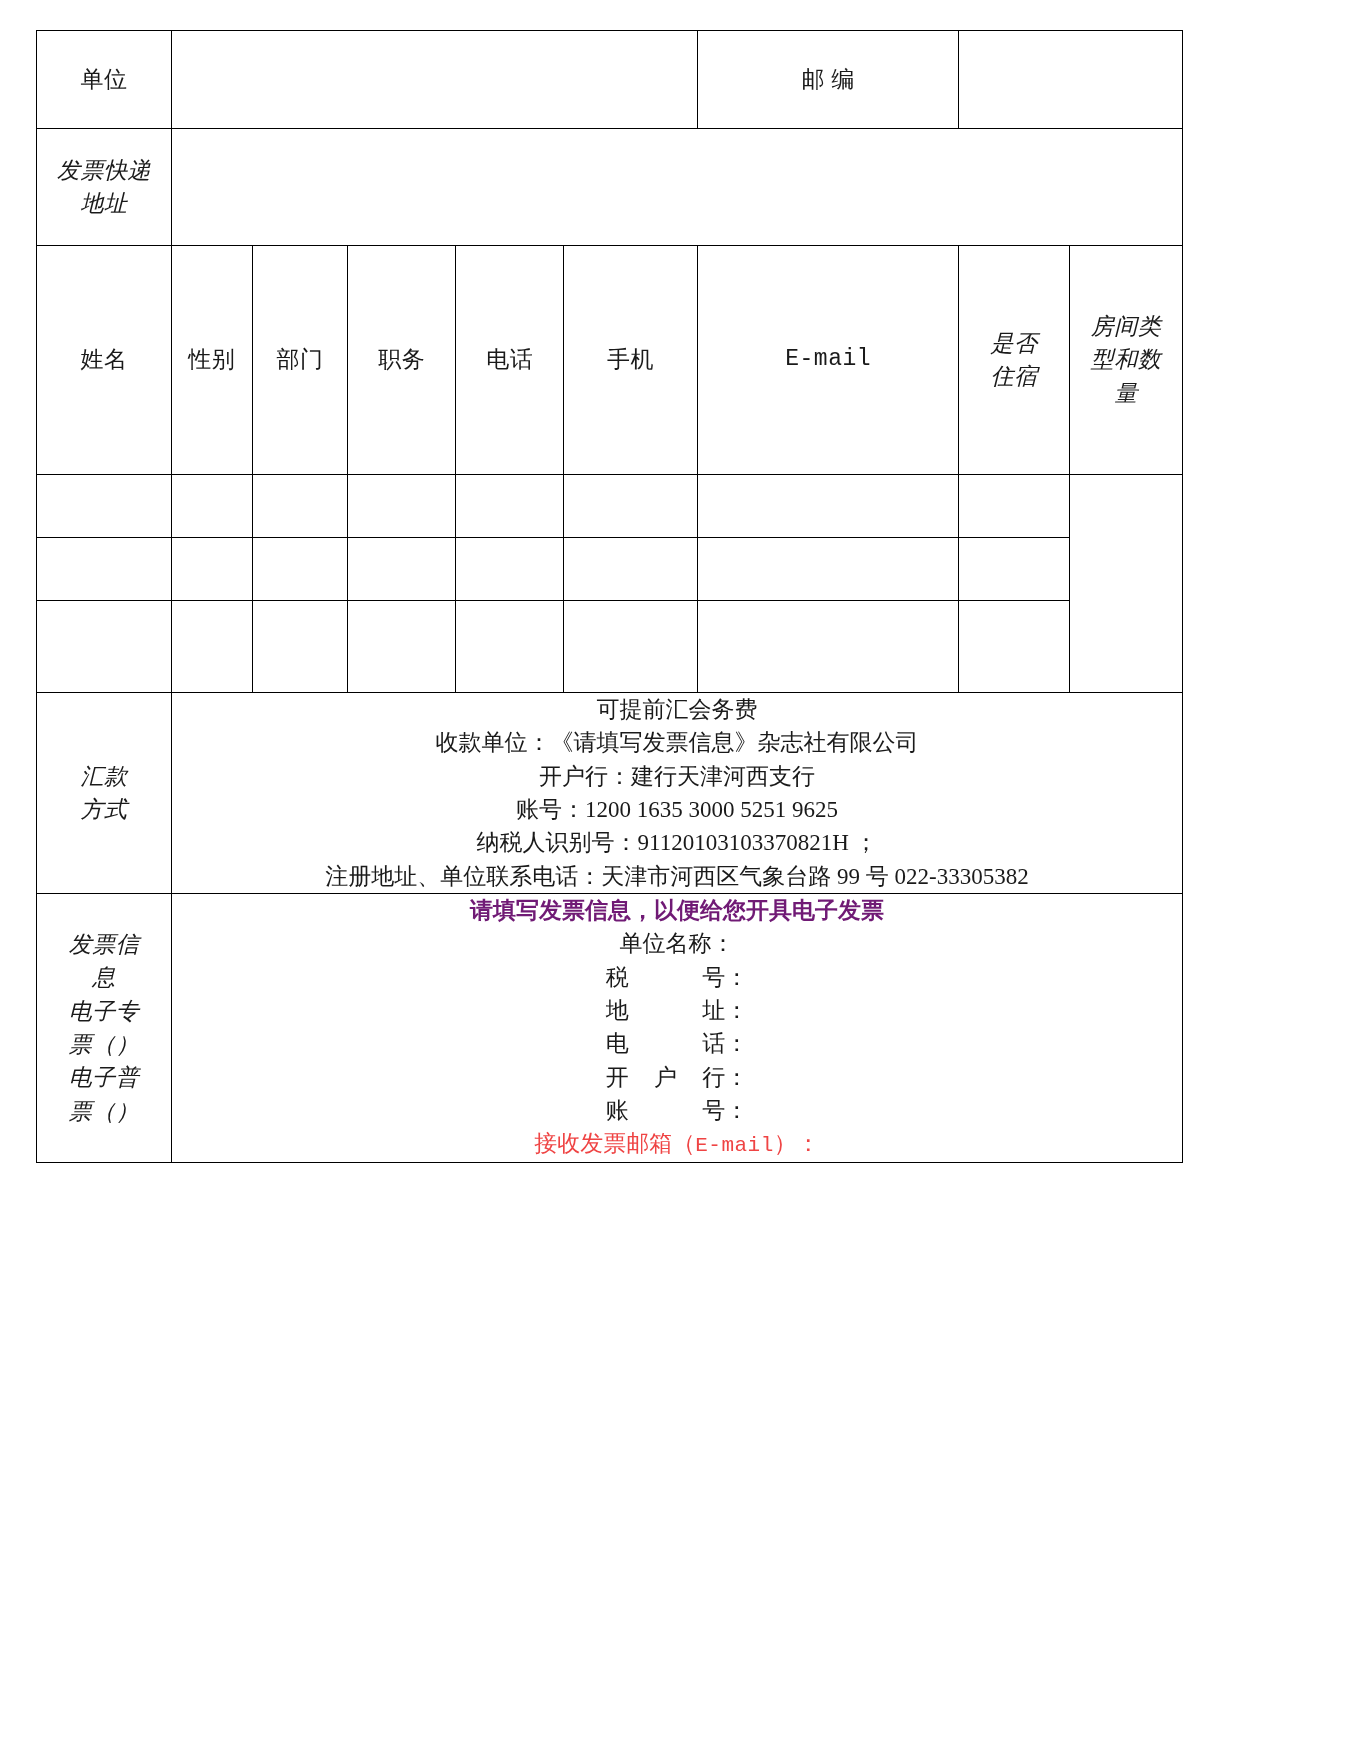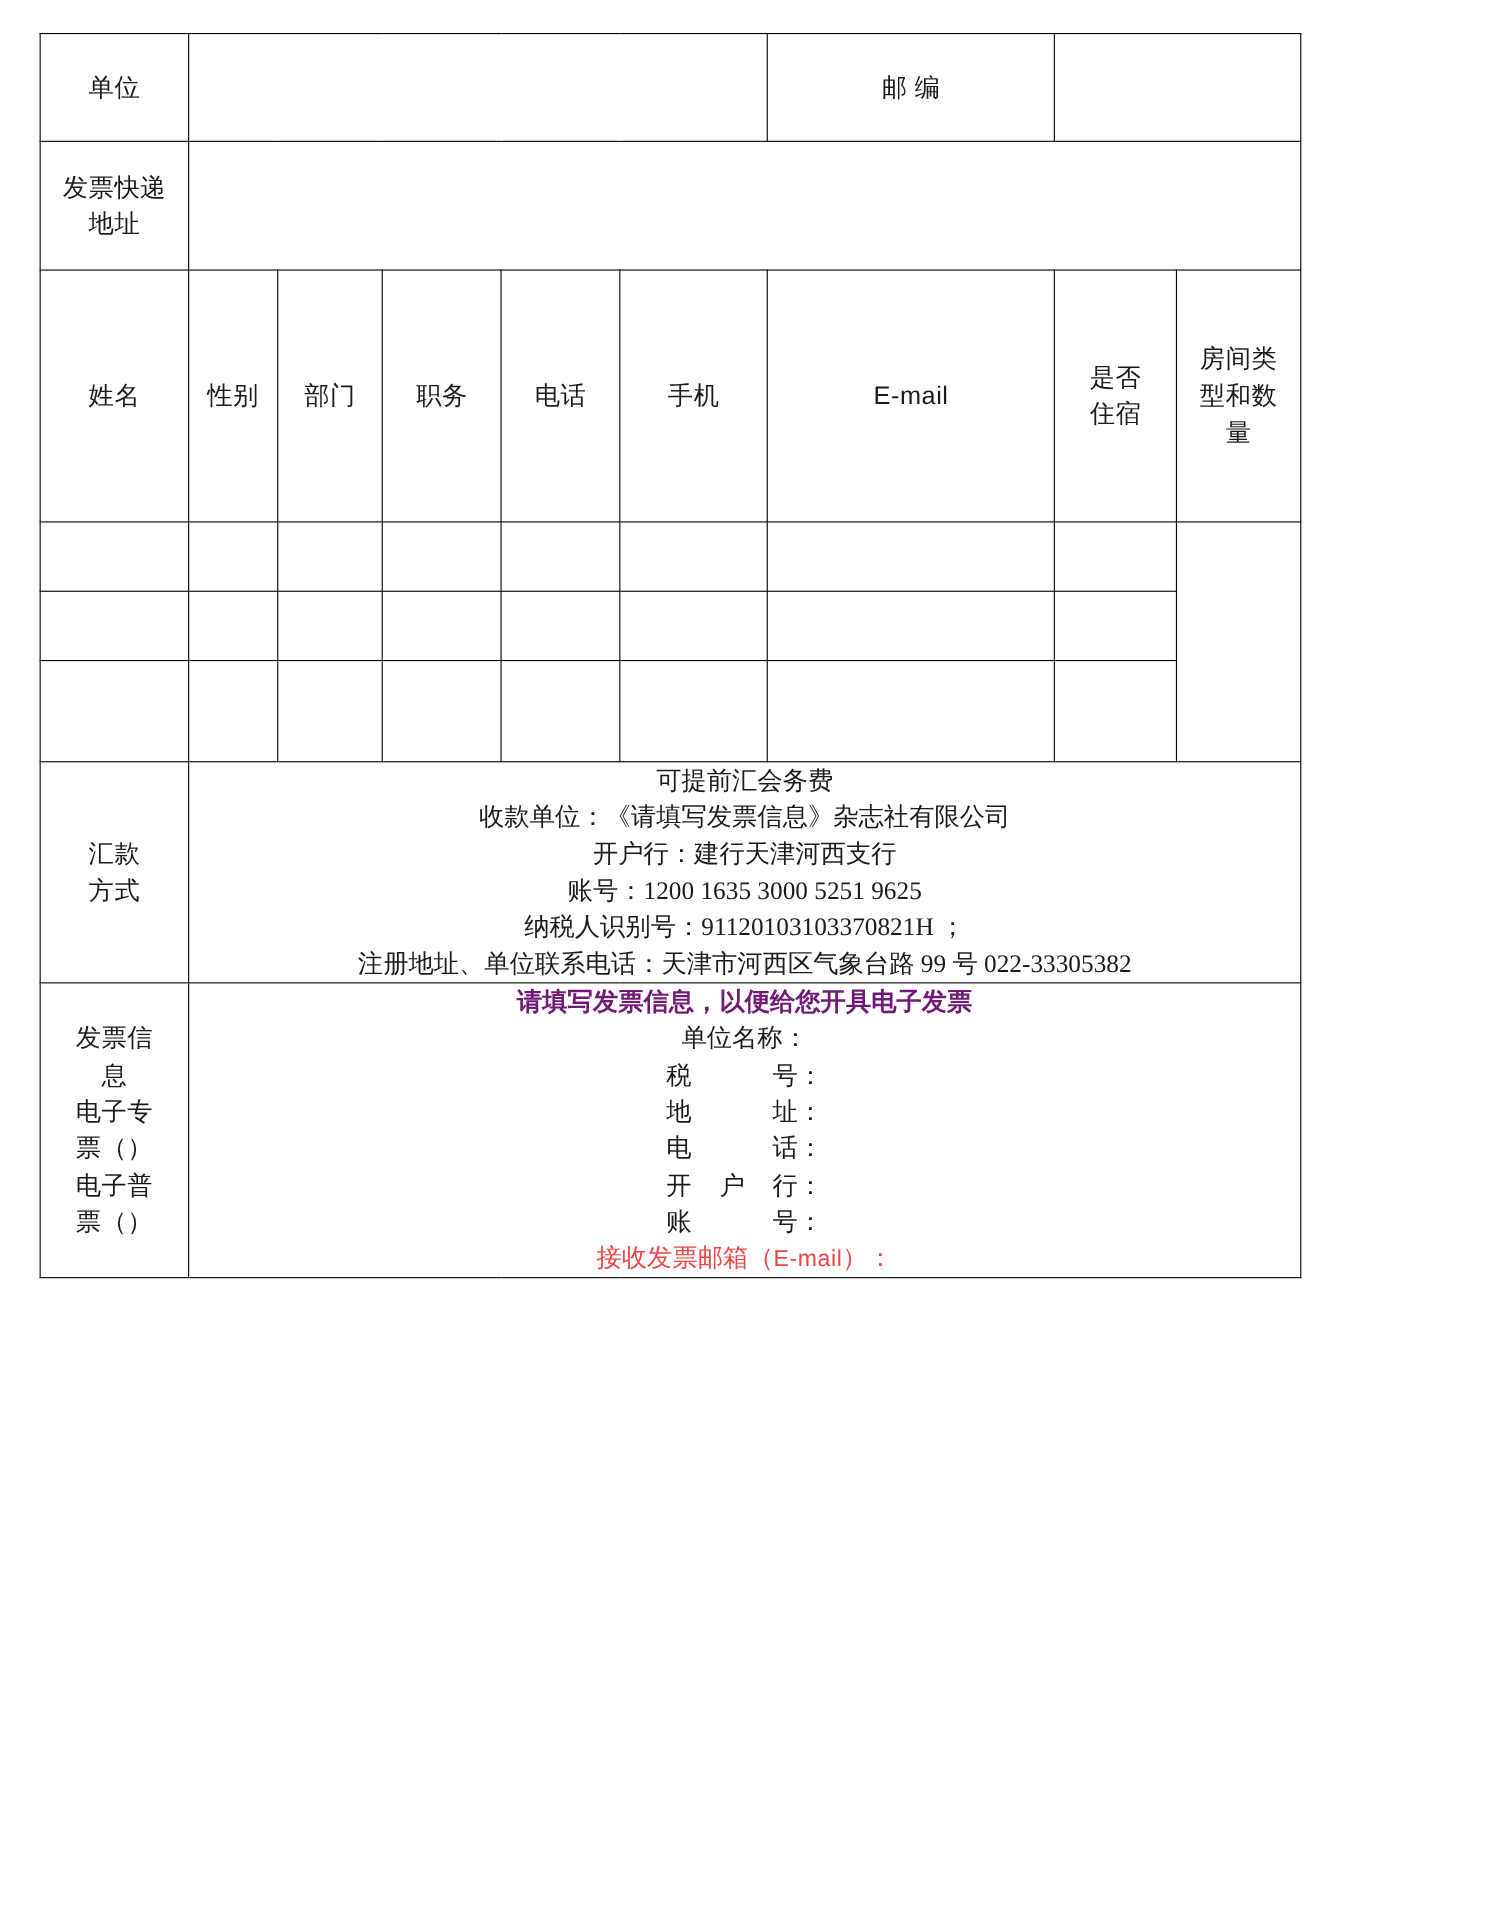--- a/index.html
+++ b/index.html
@@ -36,23 +36,24 @@
     line-height: 1.45;
     color: #1a1a1a;
   }
   .lbl {
     text-align: center;
     font-size: 23px;
     letter-spacing: 0.5px;
   }
   .lbl-stack {
     line-height: 1.85;
+    font-style: italic;
   }
   .mono {
-    font-family: Liberation Sans, sans-serif;
+    font-family: Liberation Mono, monospace;
     font-size: 21px;
     letter-spacing: 0.5px;
   }
   .row-blank td {
     height: 62px;
   }
   .cell-left {
     text-align: left;
     padding: 16px 0 16px 20px;
     font-size: 23px;

